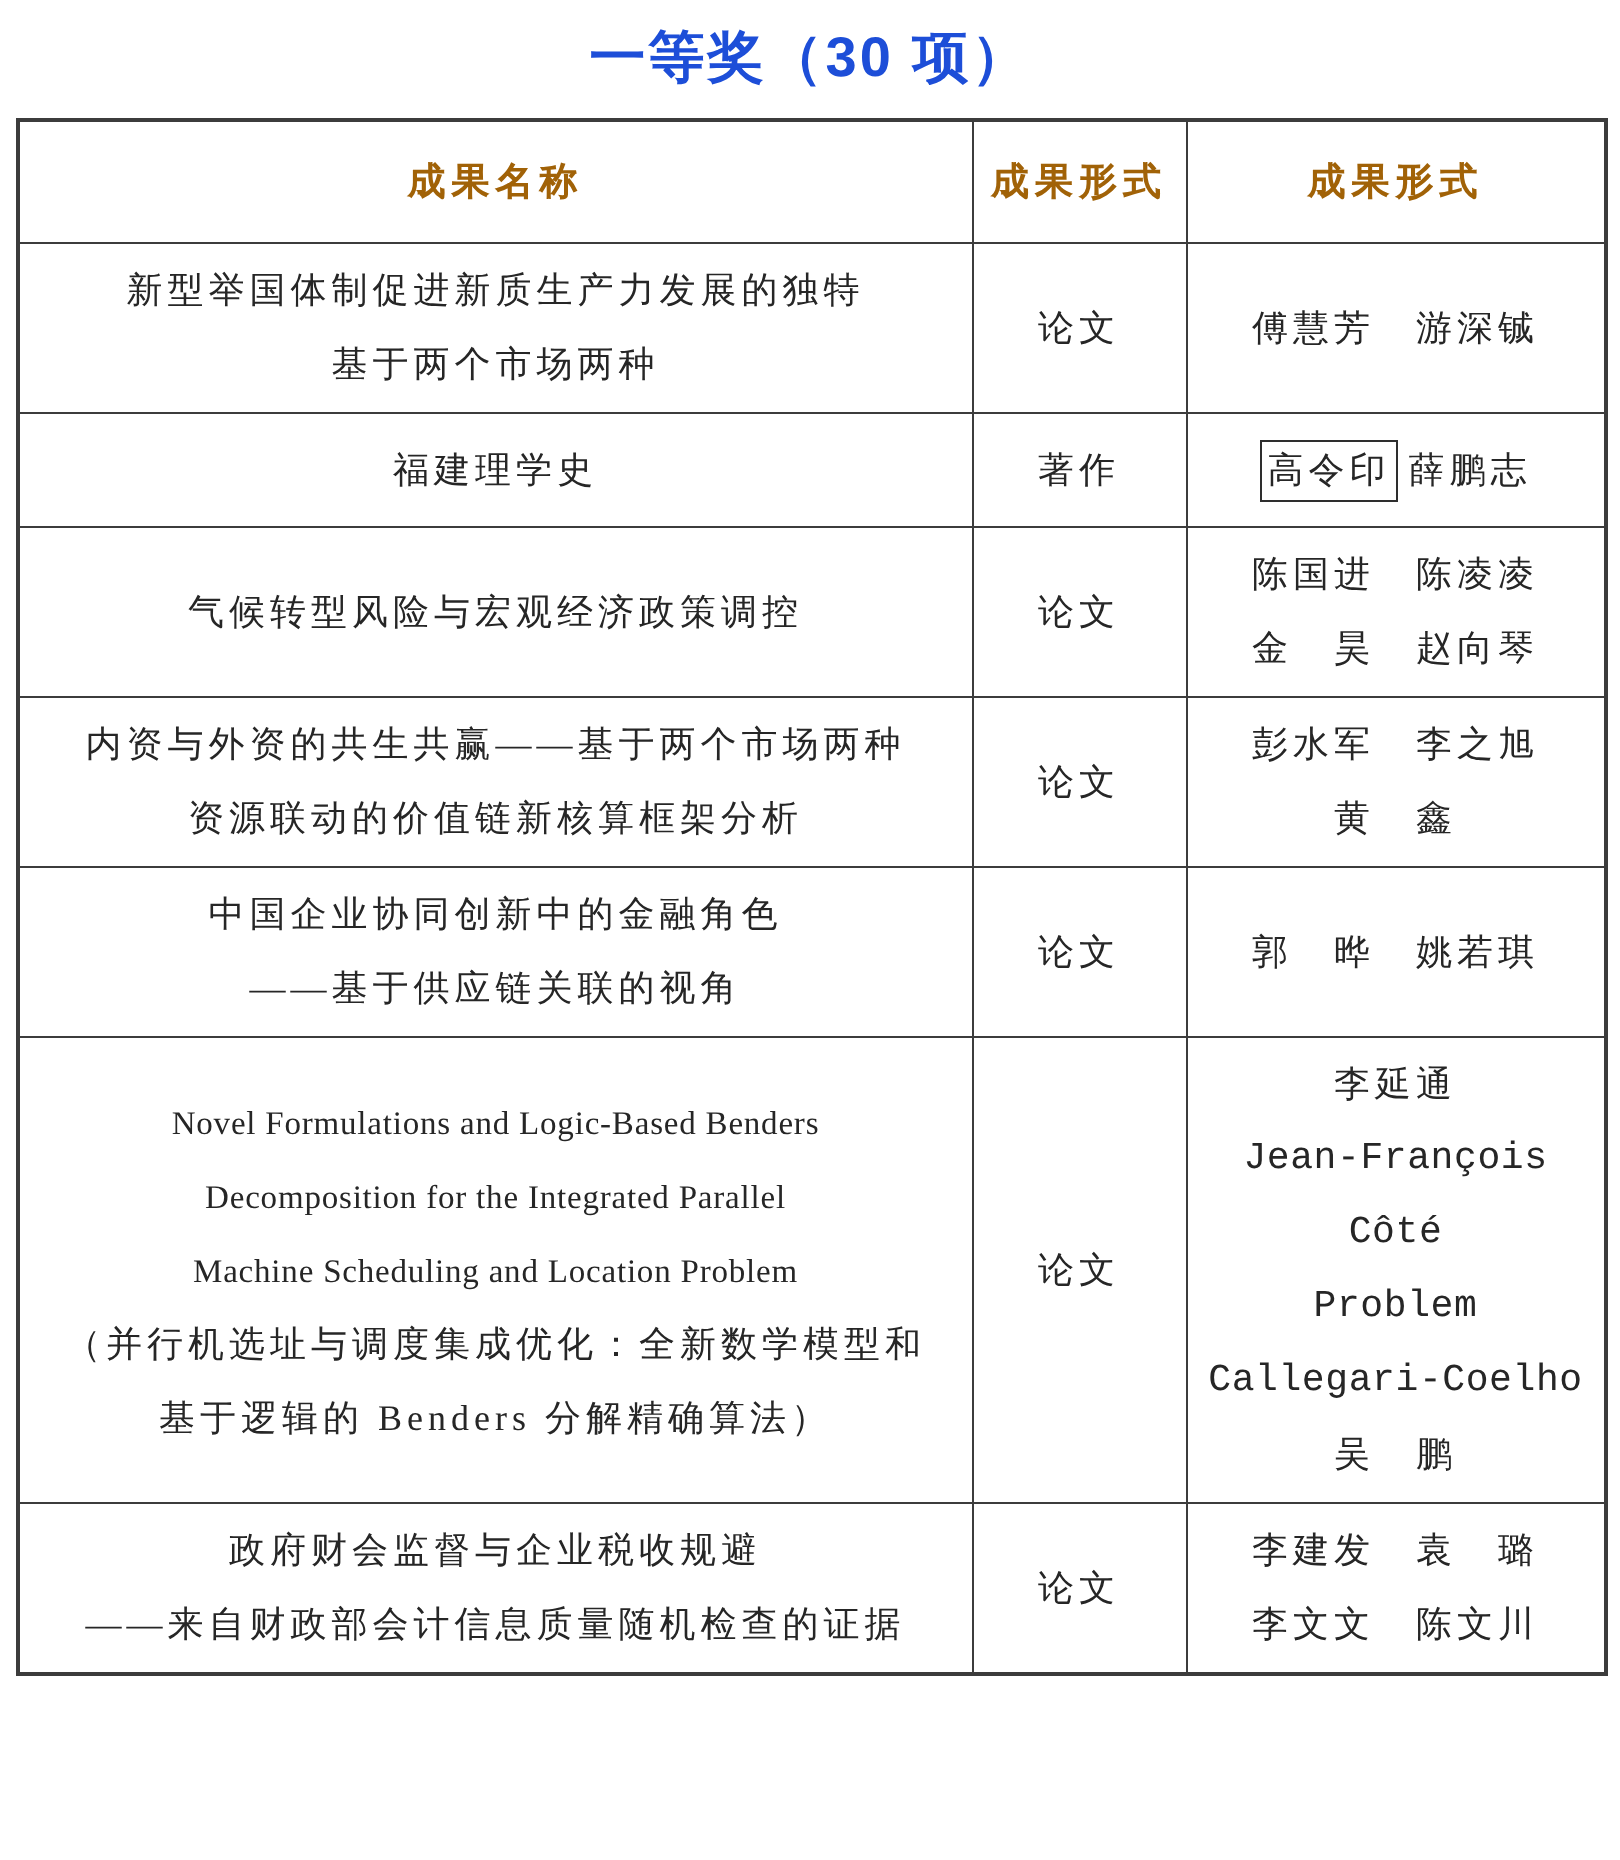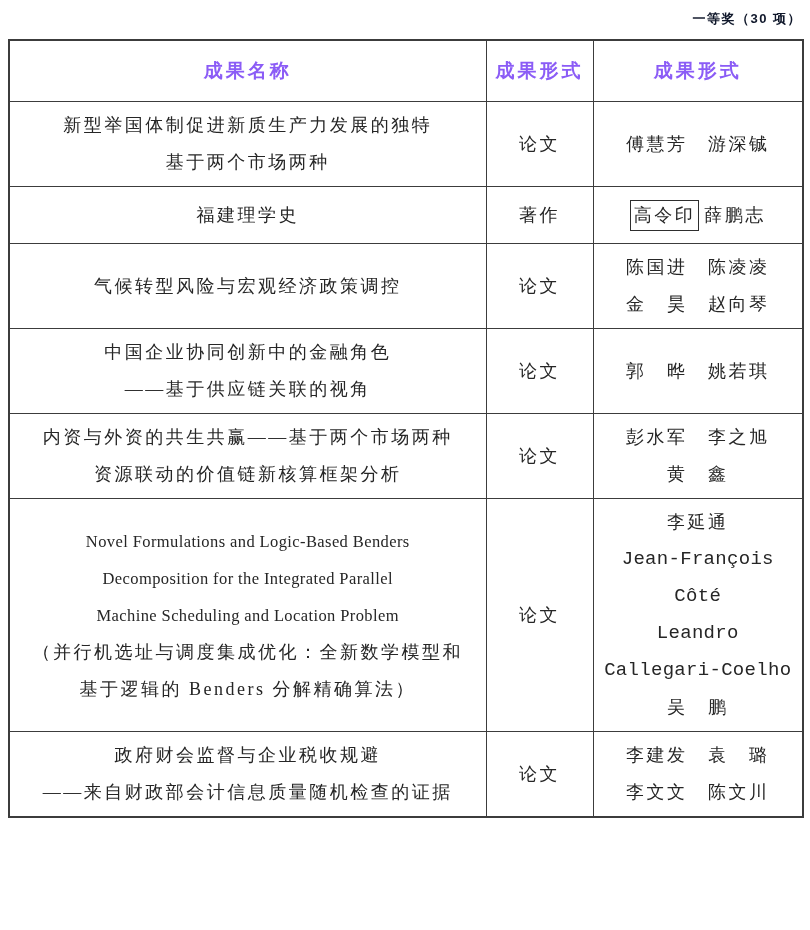--- a/index.html
+++ b/index.html
@@ -11,26 +11,26 @@
   html,body{margin:0;padding:0;}
   body{
     width:810px;height:930px;overflow:hidden;
     background:var(--bg);
     font-family:"Liberation Serif","DejaVu Serif",serif;
     color:var(--text);
   }
   .page{padding:6px 8px 0 8px;}
   .doc-title{
     margin:4px 0 11px 0;
-    text-align:right;
+    text-align:center;
     font-family:"Liberation Sans","DejaVu Sans",sans-serif;
     font-weight:bold;
-    font-size:13px;
+    font-size:28px;
     letter-spacing:1.5px;
-    color:#0f172a;
+    color:#1d4ed8;
   }
   table.awards{
     width:794px;
     table-layout:fixed;
     border-collapse:collapse;
     border:2px solid var(--border);
   }
   col.c-name{width:477px;}
   col.c-form{width:107px;}
   col.c-authors{width:210px;}
@@ -39,21 +39,21 @@
     text-align:center;
     vertical-align:middle;
     padding:5px 3px;
   }
   th{
     height:50px;
     font-family:"Liberation Sans","DejaVu Sans",sans-serif;
     font-weight:bold;
     font-size:19px;
     letter-spacing:3px;
-    color:#8b5cf6;
+    color:#a16207;
   }
   td{height:46px;}
   .line{line-height:37px;}
   .cjk{
     font-family:"Liberation Serif","DejaVu Serif",serif;
     font-size:18px;
     letter-spacing:2.5px;
   }
   .latin-mono{
     font-family:Liberation Serif, serif;
@@ -123,58 +123,58 @@
           <td>
             <div class="line cjk">论文</div>
           </td>
           <td>
             <div class="line cjk">陈国进　陈凌凌</div>
             <div class="line cjk">金　昊　赵向琴</div>
           </td>
         </tr>
         <tr>
           <td>
-            <div class="line cjk">中国企业协同创新中的金融角色</div>
-            <div class="line cjk">——基于供应链关联的视角</div>
-          </td>
-          <td>
-            <div class="line cjk">论文</div>
-          </td>
-          <td>
-            <div class="line cjk">郭　晔　姚若琪</div>
-          </td>
-        </tr>
-        <tr>
-          <td>
             <div class="line cjk">内资与外资的共生共赢——基于两个市场两种</div>
             <div class="line cjk">资源联动的价值链新核算框架分析</div>
           </td>
           <td>
             <div class="line cjk">论文</div>
           </td>
           <td>
             <div class="line cjk">彭水军　李之旭</div>
             <div class="line cjk">黄　鑫</div>
+          </td>
+        </tr>
+        <tr>
+          <td>
+            <div class="line cjk">中国企业协同创新中的金融角色</div>
+            <div class="line cjk">——基于供应链关联的视角</div>
+          </td>
+          <td>
+            <div class="line cjk">论文</div>
+          </td>
+          <td>
+            <div class="line cjk">郭　晔　姚若琪</div>
           </td>
         </tr>
         <tr>
           <td>
             <div class="line latin-mono">Novel Formulations and Logic-Based Benders</div>
             <div class="line latin-mono">Decomposition for the Integrated Parallel</div>
             <div class="line latin-mono">Machine Scheduling and Location Problem</div>
             <div class="line cjk">（并行机选址与调度集成优化：全新数学模型和</div>
             <div class="line cjk">基于逻辑的 Benders 分解精确算法）</div>
           </td>
           <td>
             <div class="line cjk">论文</div>
           </td>
           <td>
             <div class="line cjk">李延通</div>
             <div class="line latin-serif">Jean-François Côté</div>
-            <div class="line latin-serif">Leandro</div>
+            <div class="line latin-serif">Problem</div>
             <div class="line latin-serif">Callegari-Coelho</div>
             <div class="line cjk">吴　鹏</div>
           </td>
         </tr>
         <tr>
           <td>
             <div class="line cjk">政府财会监督与企业税收规避</div>
             <div class="line cjk">——来自财政部会计信息质量随机检查的证据</div>
           </td>
           <td>

